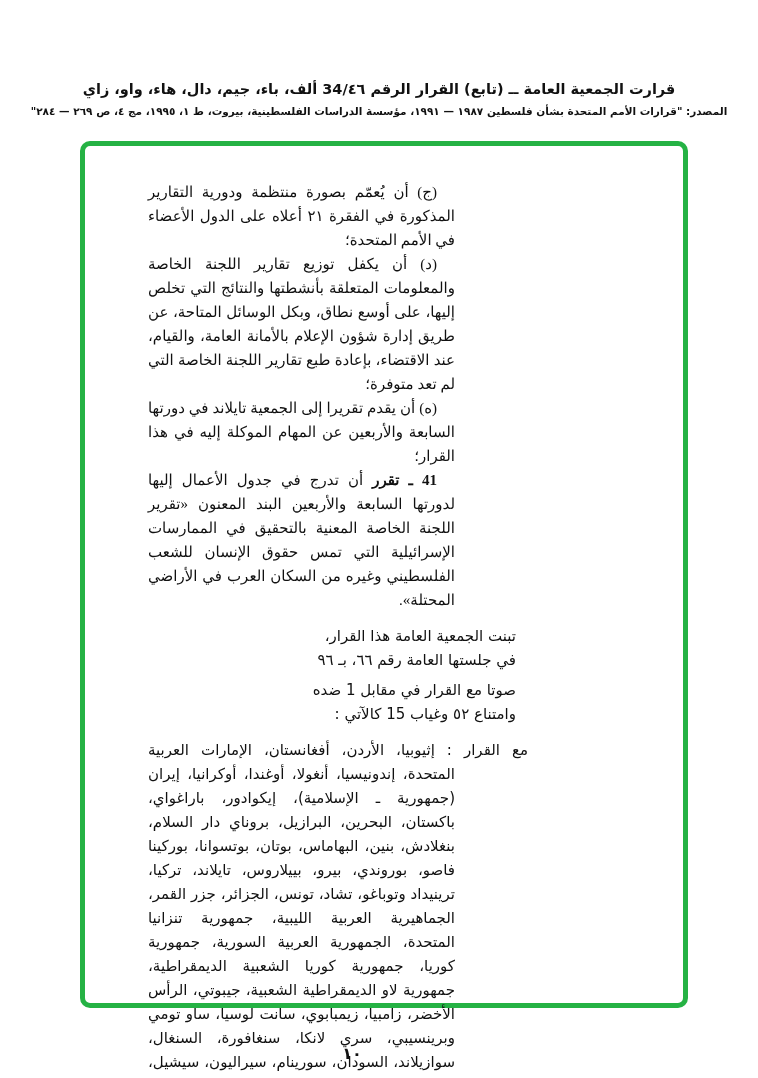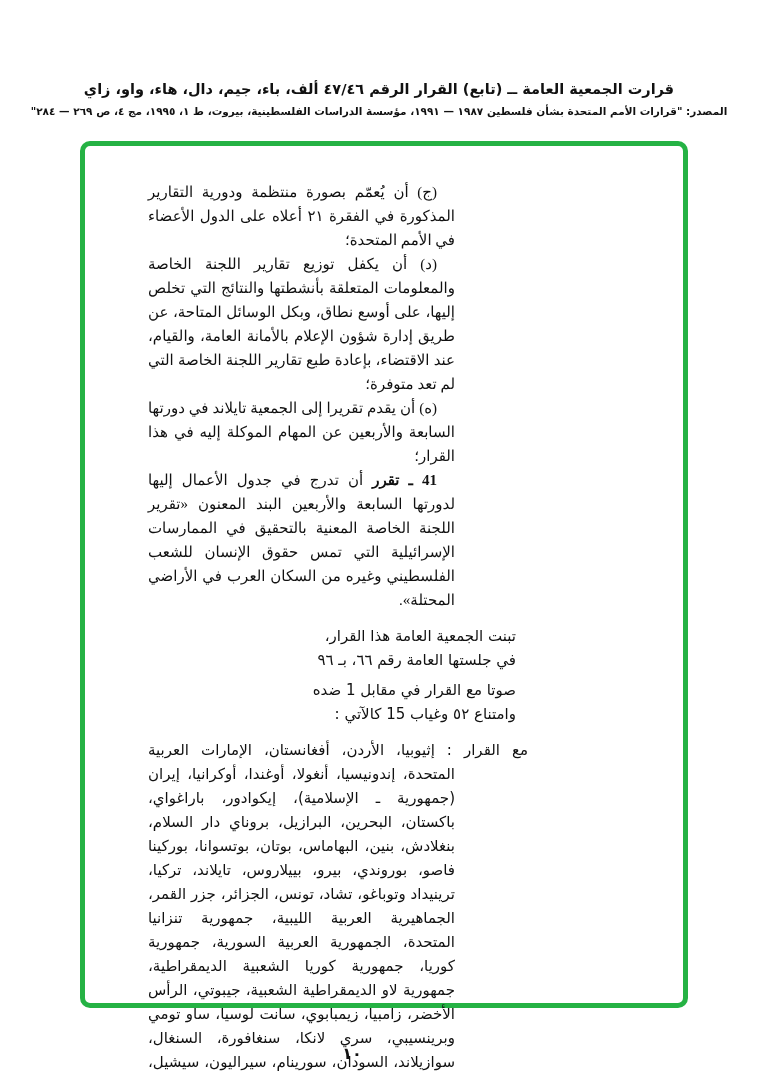--- a/index.html
+++ b/index.html
@@ -82,21 +82,21 @@
     font-weight: bold;
     direction: rtl;
   }
 </style>
 </head>
 <body>
 
 <div class="page">
 
   <div class="header">
-    <div class="header-title">قرارت الجمعية العامة ــ (تابع) القرار الرقم ٤٧/٤٦ ألف، باء، جيم، دال، هاء، واو، زاي</div>
+    <div class="header-title">قرارت الجمعية العامة ــ (تابع) القرار الرقم 34/٤٦ ألف، باء، جيم، دال، هاء، واو، زاي</div>
     <div class="header-source">المصدر: "قرارات الأمم المتحدة بشأن فلسطين ١٩٨٧ — ١٩٩١، مؤسسة الدراسات الفلسطينية، بيروت، ط ١، ١٩٩٥، مج ٤، ص ٢٦٩ — ٢٨٤"</div>
   </div>
 
   <div class="frame" style="border-color: rgb(37, 178, 68);"></div>
 
   <div class="textcol">
 
     <p class="para">(ج) أن يُعمّم بصورة منتظمة ودورية التقارير المذكورة في الفقرة ٢١ أعلاه على الدول الأعضاء في الأمم المتحدة؛</p>
 
     <p class="para">(د) أن يكفل توزيع تقارير اللجنة الخاصة والمعلومات المتعلقة بأنشطتها والنتائج التي تخلص إليها، على أوسع نطاق، وبكل الوسائل المتاحة، عن طريق إدارة شؤون الإعلام بالأمانة العامة، والقيام، عند الاقتضاء، بإعادة طبع تقارير اللجنة الخاصة التي لم تعد متوفرة؛</p>

